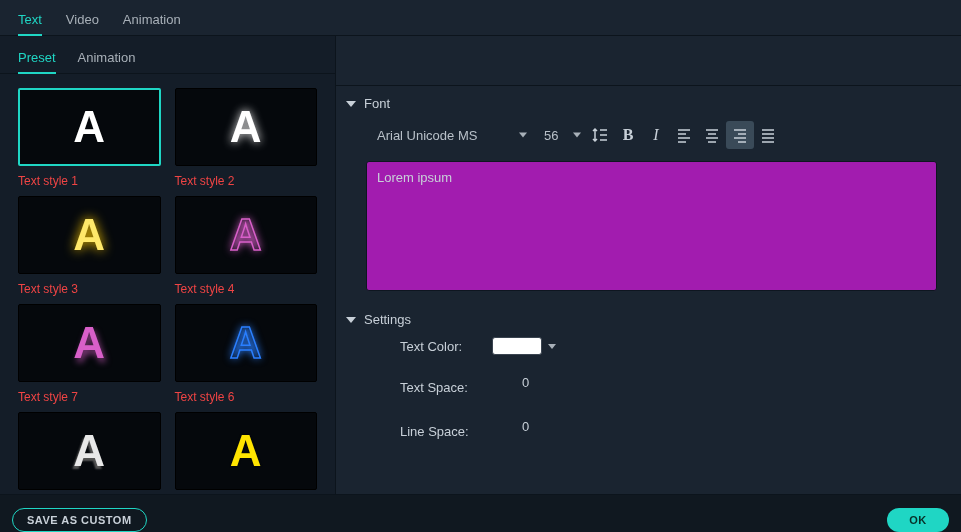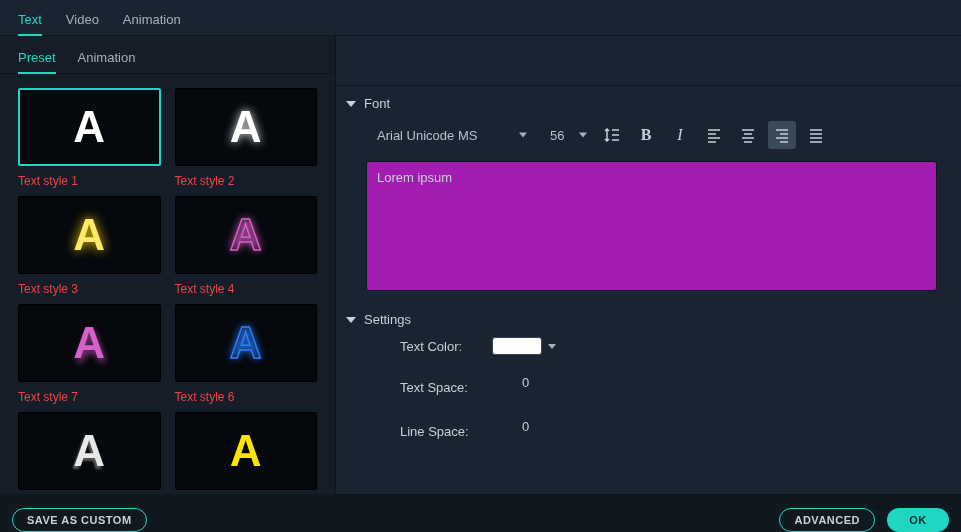--- a/index.html
+++ b/index.html
@@ -30,21 +30,21 @@
   .right { flex: 1; display: flex; flex-direction: column; overflow: hidden; }
   .right-blank-head { height: 50px; border-bottom: 1px solid #0c141c; }
   .right-body { flex: 1; overflow-y: auto; padding: 6px 24px 6px 10px; }
   .right-body::-webkit-scrollbar { width: 8px; }
   .right-body::-webkit-scrollbar-track { background: #101820; }
   .right-body::-webkit-scrollbar-thumb { background: #3a4450; border-radius: 4px; }
 
   .section-header { display: flex; align-items: center; gap: 8px; font-size: 13px; color: #c8d0d8; padding: 4px 0 10px 0; cursor: pointer; }
   .section-header .tri { width: 0; height: 0; border-left: 5px solid transparent; border-right: 5px solid transparent; border-top: 6px solid #c8d0d8; }
 
-  .font-row { display: flex; align-items: center; gap: 6px; padding-left: 20px; margin-bottom: 12px; }
+  .font-row { display: flex; align-items: center; gap: 0; padding-left: 20px; margin-bottom: 12px; }
   .font-select { position: relative; width: 170px; height: 26px; display: flex; align-items: center; padding: 0 22px 0 10px; border: 1px solid transparent; border-radius: 3px; cursor: pointer; }
   .font-select::after { content: ""; position: absolute; right: 8px; top: 50%; width: 0; height: 0; border-left: 4px solid transparent; border-right: 4px solid transparent; border-top: 5px solid #a8b0b8; transform: translateY(-50%); }
   .size-select { position: relative; width: 50px; height: 26px; display: flex; align-items: center; padding: 0 18px 0 8px; border-radius: 3px; cursor: pointer; }
   .size-select::after { content: ""; position: absolute; right: 5px; top: 50%; width: 0; height: 0; border-left: 4px solid transparent; border-right: 4px solid transparent; border-top: 5px solid #a8b0b8; transform: translateY(-50%); }
 
   .icon-btn { width: 28px; height: 28px; display: flex; align-items: center; justify-content: center; color: #c8d0d8; border-radius: 3px; cursor: pointer; }
   .icon-btn.active { background: #3a4a58; }
   .icon-btn svg { width: 16px; height: 16px; stroke: currentColor; fill: none; stroke-width: 1.5; }
   .icon-btn.bold { font-weight: 800; font-size: 16px; font-family: Georgia, serif; }
   .icon-btn.italic { font-style: italic; font-size: 16px; font-family: Georgia, serif; }
@@ -199,15 +199,14 @@
           <div class="num-input">0</div>
         </div>
       </div>
     </div>
   </div>
 </div>
 
 <div class="footer">
   <div class="btn outline">SAVE AS CUSTOM</div>
   <div class="spacer"></div>
-  <div class="btn outline">ADVANCED</div>
   <div class="btn solid">OK</div>
 </div>
 
 </body></html>

